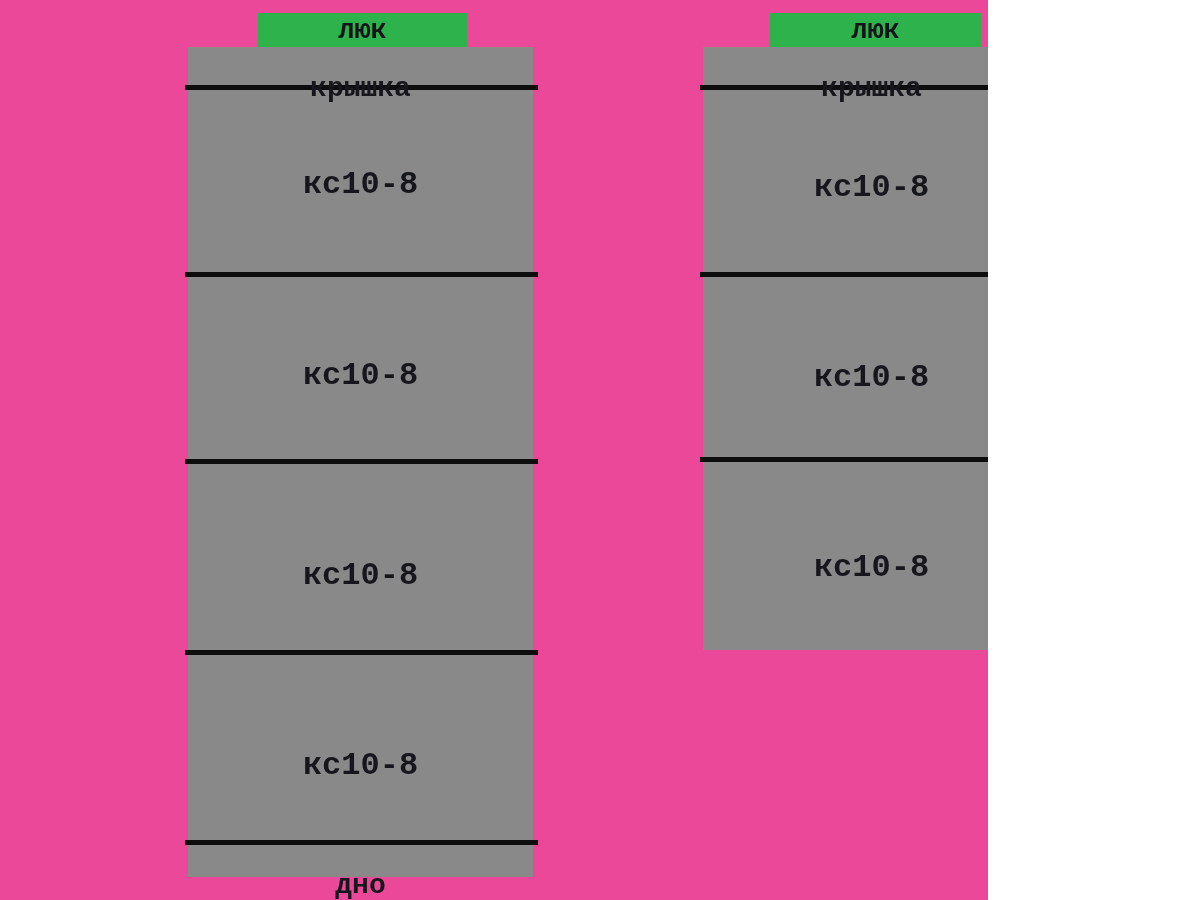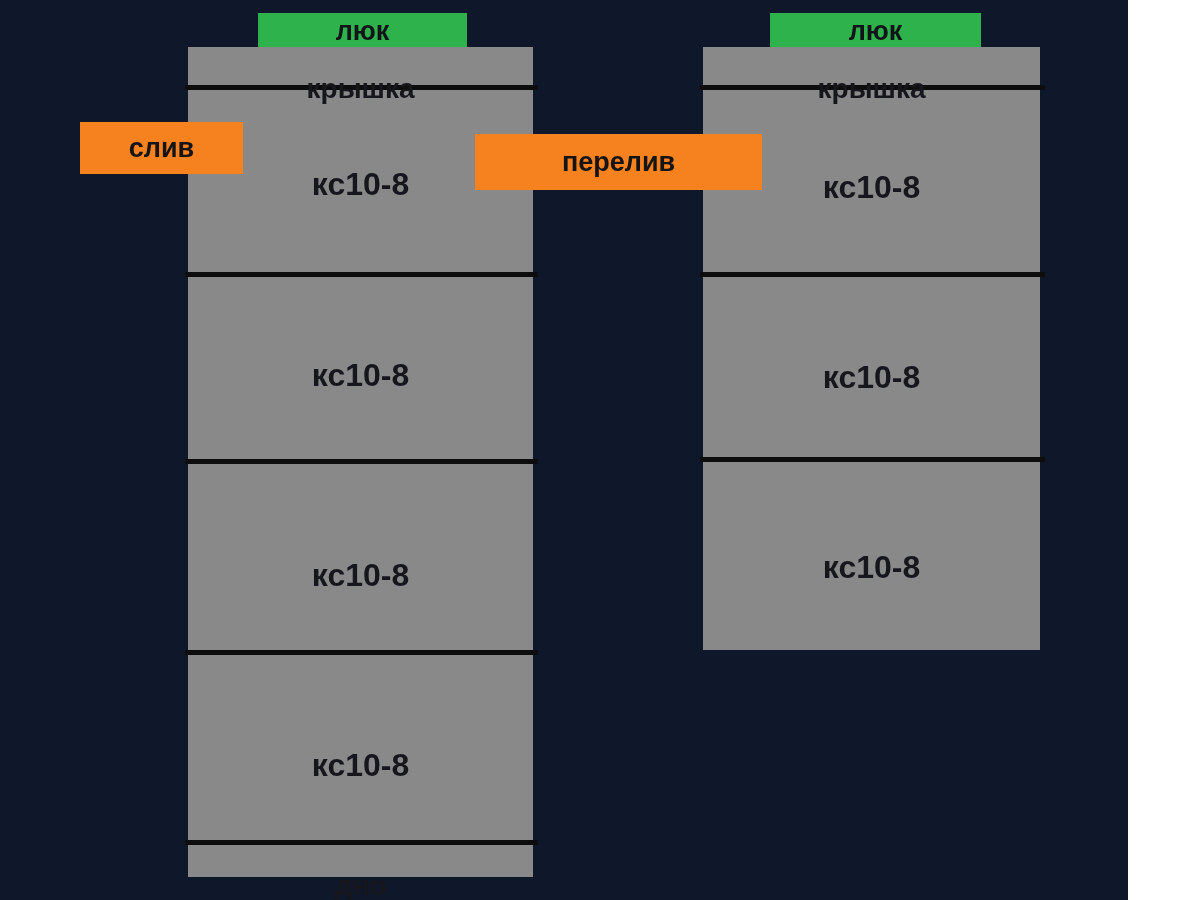--- a/index.html
+++ b/index.html
@@ -2,24 +2,24 @@
 <html><head>
 <meta charset="utf-8">
 <style>
   html, body {
     margin: 0;
     padding: 0;
     background: #ffffff;
   }
   .canvas {
     position: relative;
-    width: 1128px;
+    width: 988px;
     height: 900px;
-    background: #0f172a;
-    font-family: Liberation Sans, sans-serif;
+    background: #ec4899;
+    font-family: Liberation Mono, monospace;
     overflow: hidden;
   }
   
   .well {
     position: absolute;
     background: #898989;
   }
   .well-left  { left: 188px; top: 47px; width: 345px; height: 830px; }
   .well-right { left: 703px; top: 47px; width: 337px; height: 603px; }
 
@@ -107,21 +107,15 @@
   <div class="well well-right">
     <div class="well-text cover-text">крышка</div>
     <div class="joint" style="top: 38px;"></div>
     <div class="well-text ring-text" style="top: 98px;">кс10-8</div>
     <div class="joint" style="top: 225px;"></div>
     <div class="well-text ring-text" style="top: 288px;">кс10-8</div>
     <div class="joint" style="top: 410px;"></div>
     <div class="well-text ring-text" style="top: 478px;">кс10-8</div>
   </div>
 
-  <div class="pipe-label pipe-drain">
-    <span>слив</span>
-  </div>
 
-  <div class="pipe-label pipe-overflow">
-    <span>перелив</span>
-  </div>
 
 </div>
 
 </body></html>

